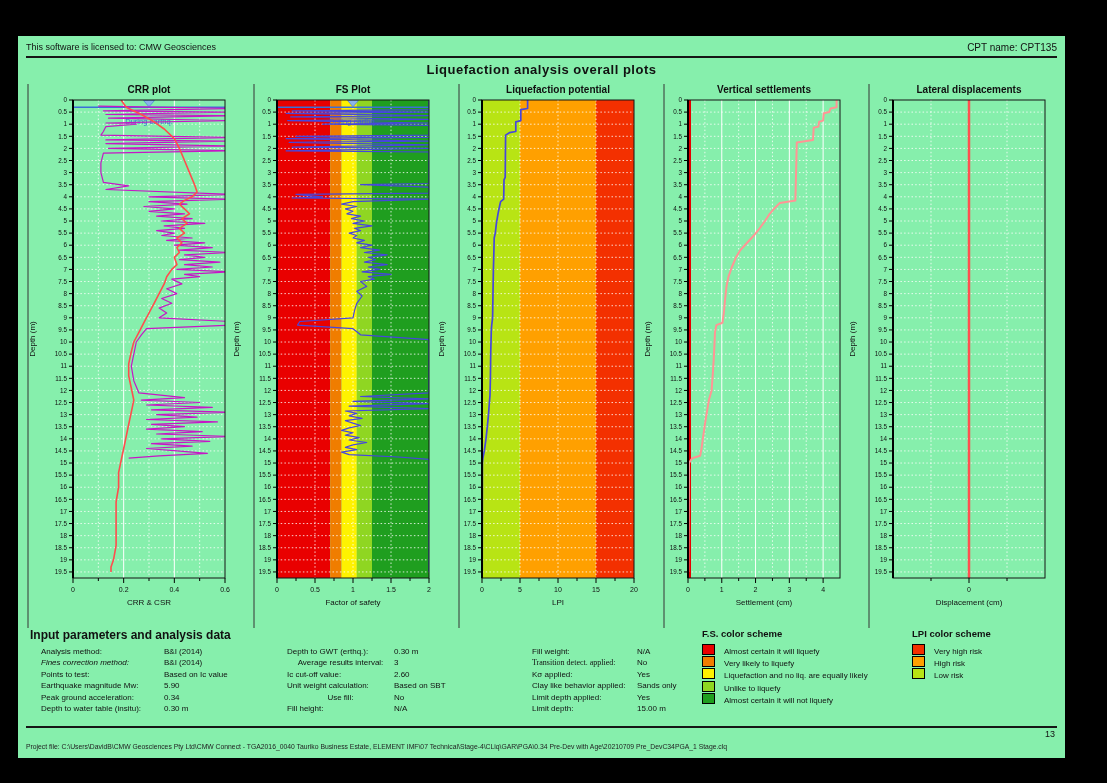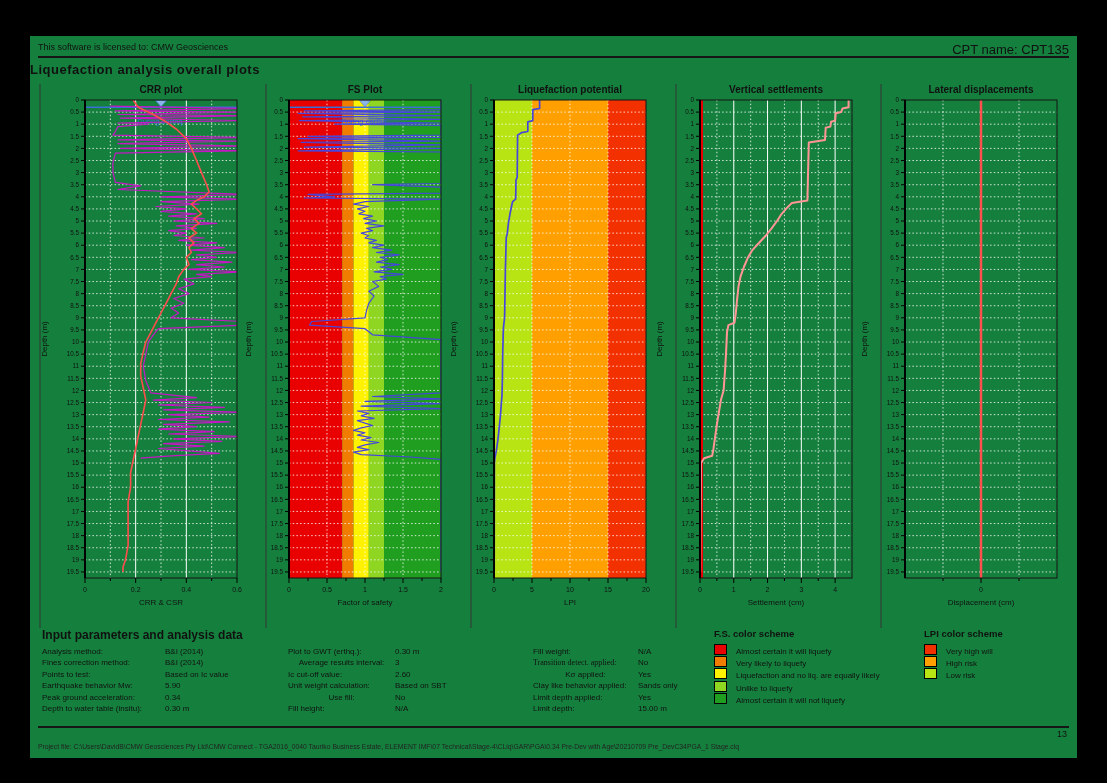--- a/index.html
+++ b/index.html
@@ -1,26 +1,26 @@
 <!DOCTYPE html>
 <html><head>
 <meta charset="utf-8">
 <style>
   html,body{margin:0;padding:0;}
   body{width:1107px;height:783px;background:#000;position:relative;
        font-family:"Liberation Sans",sans-serif;-webkit-font-smoothing:none;}
-  .page{position:absolute;left:30px;top:36px;width:1047px;height:722px;background:#15803d;color:#111;}
+  .page{position:absolute;left:18px;top:36px;width:1047px;height:722px;background:#86efac;color:#111;}
   .hdr-left{position:absolute;left:8px;top:6px;font-size:9px;}
-  .hdr-right{position:absolute;right:8px;top:6px;font-size:13px;}
+  .hdr-right{position:absolute;right:8px;top:6px;font-size:10px;}
   .rule{position:absolute;left:8px;right:8px;height:2px;background:#161616;}
-  .main-title{position:absolute;left:0;right:0;top:26px;font-size:13px;font-weight:bold;letter-spacing:.5px;}
+  .main-title{position:absolute;left:0;right:0;top:26px;text-align:center;font-size:13px;font-weight:bold;letter-spacing:.5px;}
   .charts-svg{position:absolute;left:0;top:0;}
   .params-title{position:absolute;left:12px;top:592px;font-size:12px;font-weight:bold;}
   .pcol{position:absolute;top:610px;font-size:8px;}
-  .prow{height:11.4px;line-height:11.4px;white-space:nowrap;}
+  .prow{height:11.4px;line-height:11.4px;white-space:nowrap;margin-left:11px;}
   .plabel{display:inline-block;}
   .pvalue{display:inline-block;}
   .legend{position:absolute;top:592px;font-size:8px;padding-left:24px;}
   .legend-title{font-size:9.5px;font-weight:bold;margin-bottom:5px;}
   .litem{height:12.2px;line-height:12.2px;white-space:nowrap;}
   .swatch{display:inline-block;width:11px;height:9px;border:1px solid #000;margin-right:9px;vertical-align:-1px;}
   .footer1{position:absolute;left:8px;top:694px;font-size:9px;}
   .footer2{position:absolute;left:8px;top:707px;font-size:6.8px;color:#222;}
   .pagenum{position:absolute;right:10px;top:693px;font-size:9px;}
 </style>
@@ -781,54 +781,54 @@
         <line x1="989" y1="542" x2="989" y2="545" stroke="#000" stroke-width="1"></line>
         <text x="951" y="569" font-size="8" text-anchor="middle" fill="#111" font-family="&quot;Liberation Sans&quot;, sans-serif">Displacement (cm)</text>
         <text x="951" y="57" font-size="10" text-anchor="middle" fill="#111" font-family="&quot;Liberation Sans&quot;, sans-serif" font-weight="bold">Lateral displacements</text>
         <text x="0" y="0" font-size="8" text-anchor="middle" fill="#111" font-family="&quot;Liberation Sans&quot;, sans-serif" transform="translate(837,303) rotate(-90)">Depth (m)</text>
       </g>
     </svg>
 
   <div class="params-title">Input parameters and analysis data</div>
   <div class="pcol" id="pcol0" style="left:12px">
       <div class="prow"><span class="plabel" style="width: 123px;">Analysis method:</span><span class="pvalue">B&amp;I (2014)</span></div>
-      <div class="prow"><span class="plabel" style="width: 123px;">Fines correction method:</span><span class="pvalue">B&amp;I (2014)</span></div>
+      <div class="prow"><span class="plabel" style="width: 123px; font-style: italic;">Fines correction method:</span><span class="pvalue">B&amp;I (2014)</span></div>
       <div class="prow"><span class="plabel" style="width: 123px;">Points to test:</span><span class="pvalue">Based on Ic value</span></div>
-      <div class="prow"><span class="plabel" style="width: 123px;">Earthquake behavior Mw:</span><span class="pvalue">5.90</span></div>
+      <div class="prow"><span class="plabel" style="width: 123px;">Earthquake magnitude Mw:</span><span class="pvalue">5.90</span></div>
       <div class="prow"><span class="plabel" style="width: 123px;">Peak ground acceleration:</span><span class="pvalue">0.34</span></div>
       <div class="prow"><span class="plabel" style="width: 123px;">Depth to water table (insitu):</span><span class="pvalue">0.30 m</span></div>
     </div>
   <div class="pcol" id="pcol1" style="left:258px">
-      <div class="prow"><span class="plabel" style="width: 107px;">Plot to GWT (erthq.):</span><span class="pvalue">0.30 m</span></div>
+      <div class="prow"><span class="plabel" style="width: 107px;">Depth to GWT (erthq.):</span><span class="pvalue">0.30 m</span></div>
       <div class="prow"><span class="plabel" style="width: 107px; text-align: center;">Average results interval:</span><span class="pvalue">3</span></div>
       <div class="prow"><span class="plabel" style="width: 107px;">Ic cut-off value:</span><span class="pvalue">2.60</span></div>
       <div class="prow"><span class="plabel" style="width: 107px;">Unit weight calculation:</span><span class="pvalue">Based on SBT</span></div>
       <div class="prow"><span class="plabel" style="width: 107px; text-align: center;">Use fill:</span><span class="pvalue">No</span></div>
       <div class="prow"><span class="plabel" style="width: 107px;">Fill height:</span><span class="pvalue">N/A</span></div>
     </div>
   <div class="pcol" id="pcol2" style="left:503px">
       <div class="prow"><span class="plabel" style="width: 105px;">Fill weight:</span><span class="pvalue">N/A</span></div>
       <div class="prow"><span class="plabel" style="width: 105px; font-family: Liberation Serif, serif;">Transition detect. applied:</span><span class="pvalue">No</span></div>
-      <div class="prow"><span class="plabel" style="width: 105px; text-align: center;">Kσ applied:</span><span class="pvalue">Yes</span></div>
+      <div class="prow"><span class="plabel" style="width: 105px;">Kσ applied:</span><span class="pvalue">Yes</span></div>
       <div class="prow"><span class="plabel" style="width: 105px;">Clay like behavior applied:</span><span class="pvalue">Sands only</span></div>
       <div class="prow"><span class="plabel" style="width: 105px;">Limit depth applied:</span><span class="pvalue">Yes</span></div>
       <div class="prow"><span class="plabel" style="width: 105px;">Limit depth:</span><span class="pvalue">15.00 m</span></div>
     </div>
 
   <div class="legend" id="fs-legend" style="left:660px">
       <div class="legend-title">F.S. color scheme</div>
       <div class="litem"><span class="swatch" style="background: rgb(233, 0, 0);"></span><span>Almost certain it will liquefy</span></div>
       <div class="litem"><span class="swatch" style="background: rgb(240, 125, 0);"></span><span>Very likely to liquefy</span></div>
       <div class="litem"><span class="swatch" style="background: rgb(254, 242, 0);"></span><span>Liquefaction and no liq. are equally likely</span></div>
       <div class="litem"><span class="swatch" style="background: rgb(143, 214, 34);"></span><span>Unlike to liquefy</span></div>
       <div class="litem"><span class="swatch" style="background: rgb(31, 158, 31);"></span><span>Almost certain it will not liquefy</span></div>
     </div>
   <div class="legend" id="lpi-legend" style="left:870px">
       <div class="legend-title">LPI color scheme</div>
-      <div class="litem"><span class="swatch" style="background: rgb(243, 48, 0);"></span><span>Very high will</span></div>
+      <div class="litem"><span class="swatch" style="background: rgb(243, 48, 0);"></span><span>Very high risk</span></div>
       <div class="litem"><span class="swatch" style="background: rgb(255, 160, 0);"></span><span>High risk</span></div>
       <div class="litem"><span class="swatch" style="background: rgb(184, 228, 20);"></span><span>Low risk</span></div>
     </div>
 
   <div class="rule" style="top:690px"></div>
   <div class="footer2">Project file: C:\Users\DavidB\CMW Geosciences Pty Ltd\CMW Connect - TGA2016_0040 Tauriko Business Estate, ELEMENT IMF\07 Technical\Stage-4\CLiq\GAR\PGA\0.34 Pre-Dev with Age\20210709 Pre_DevC34PGA_1 Stage.clq</div>
   <div class="pagenum">13</div>
 </div>
 
 </body></html>

